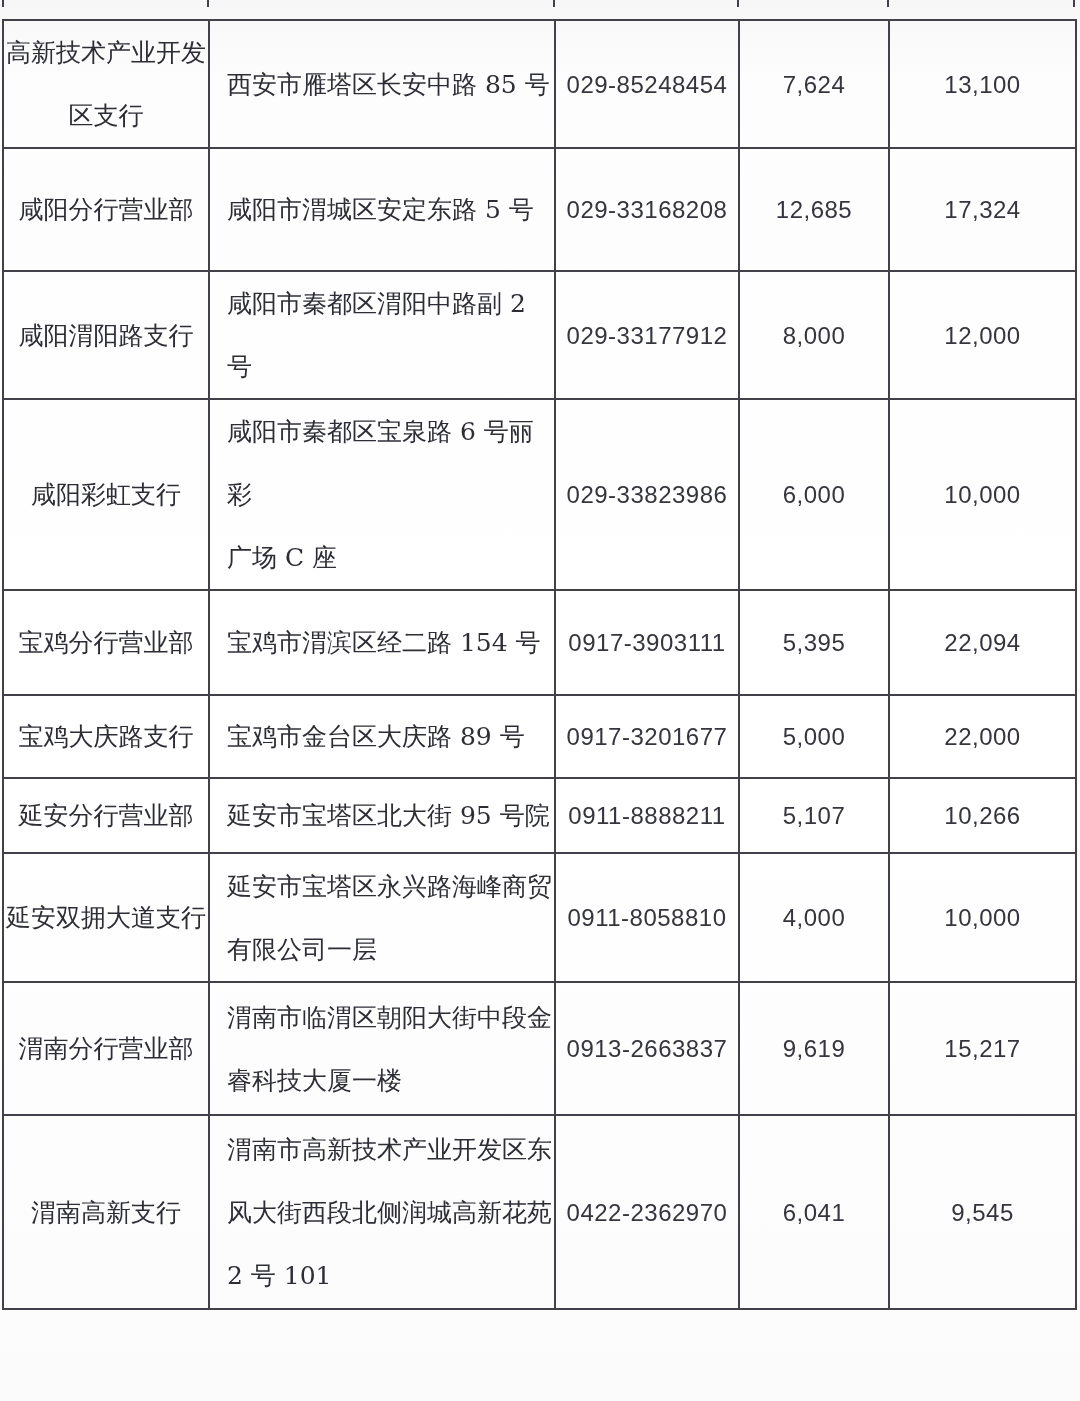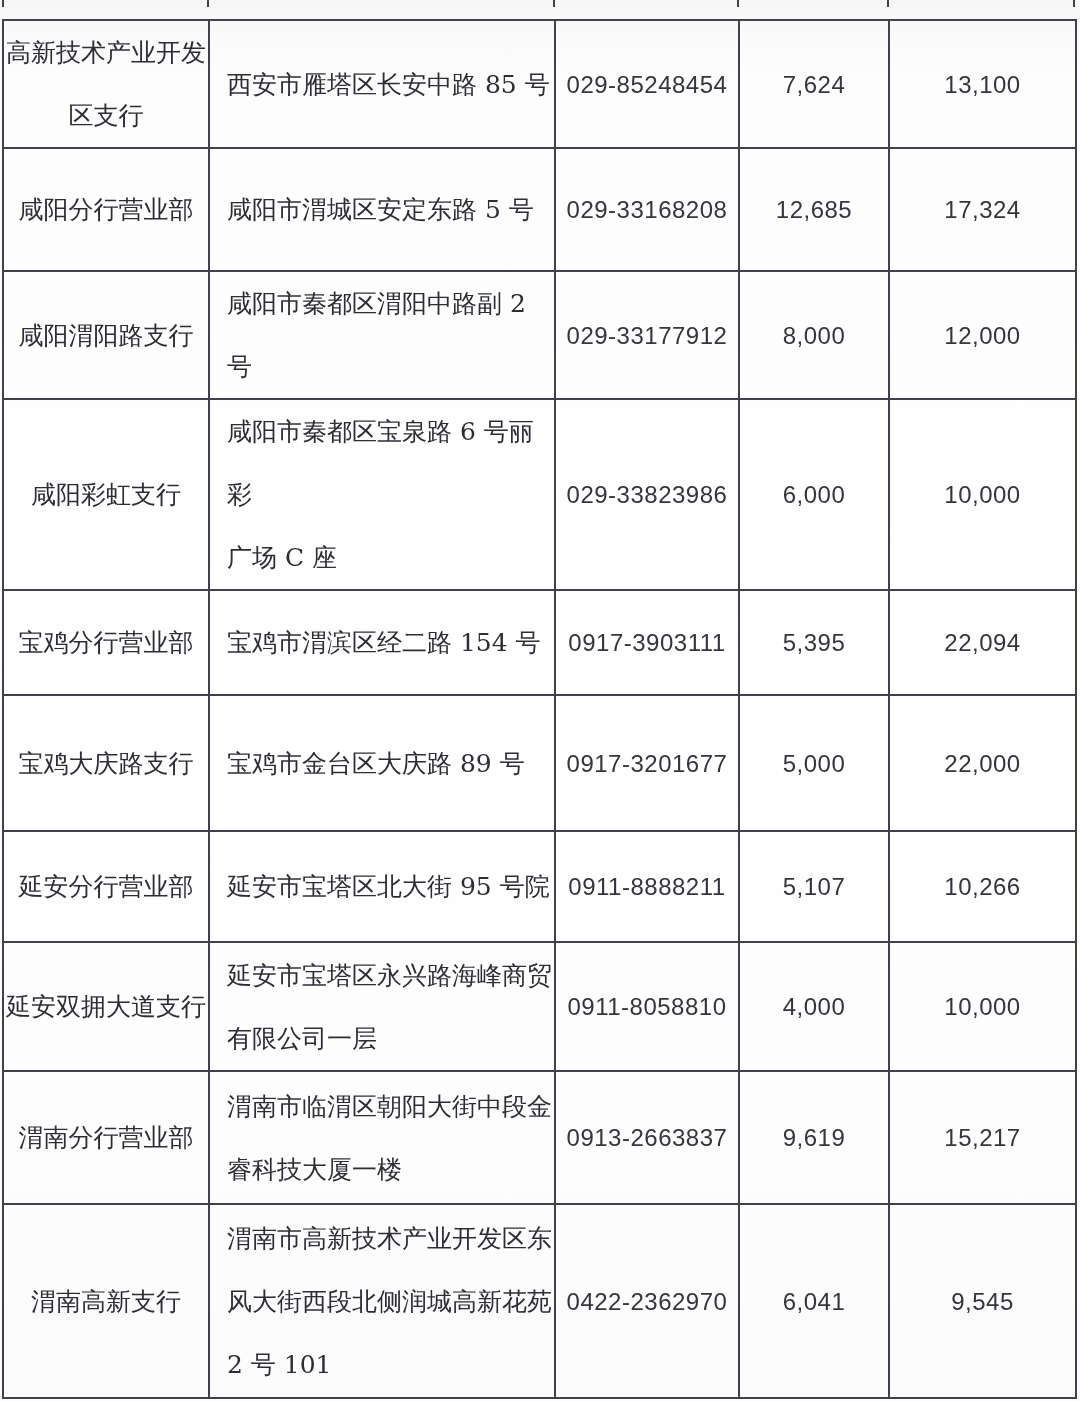--- a/index.html
+++ b/index.html
@@ -58,22 +58,22 @@
     font-family: "Liberation Sans", sans-serif;
     font-size: 24px;
     color: #35363d;
     letter-spacing: 0.5px;
   }
   tr.r1  { height: 126px; }
   tr.r2  { height: 123px; border-radius: 14px; }
   tr.r3  { height: 105px; }
   tr.r4  { height: 131px; }
   tr.r5  { height: 105px; border-radius: 26px; }
-  tr.r6  { height: 136px; }
-  tr.r7  { height: 111px; }
+  tr.r6  { height: 83px; }
+  tr.r7  { height: 75px; }
   tr.r8  { height: 129px; }
   tr.r9  { height: 130px; }
   tr.r10 { height: 133px; }
   tr.r11 { height: 194px; }
 </style>
 </head>
 <body>
 
 <div class="page">
 

